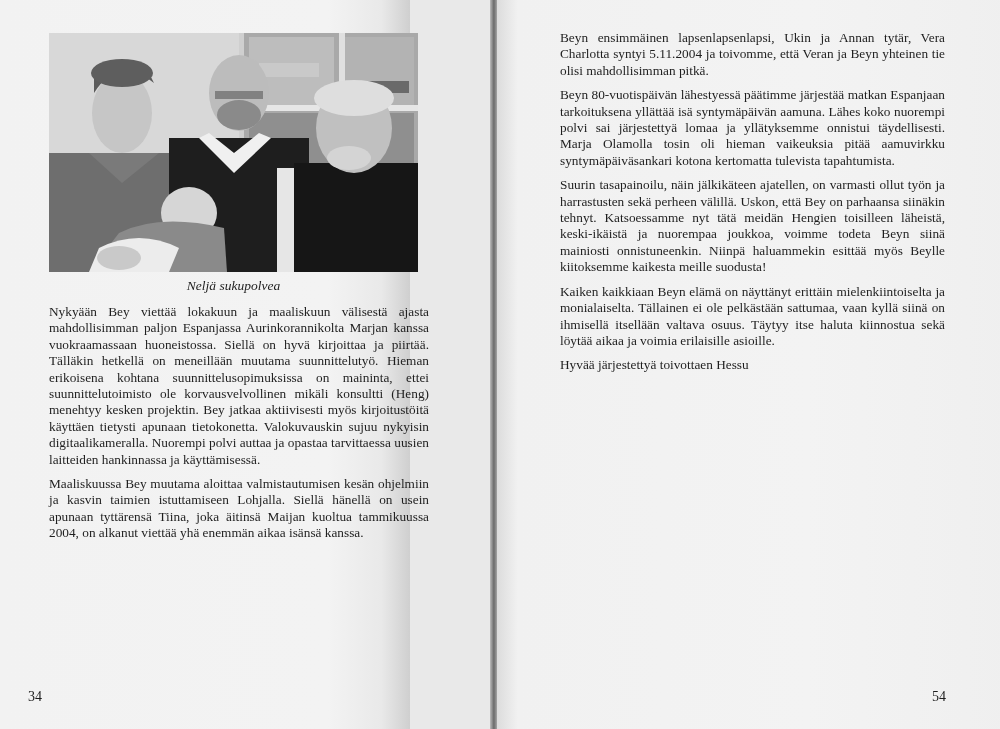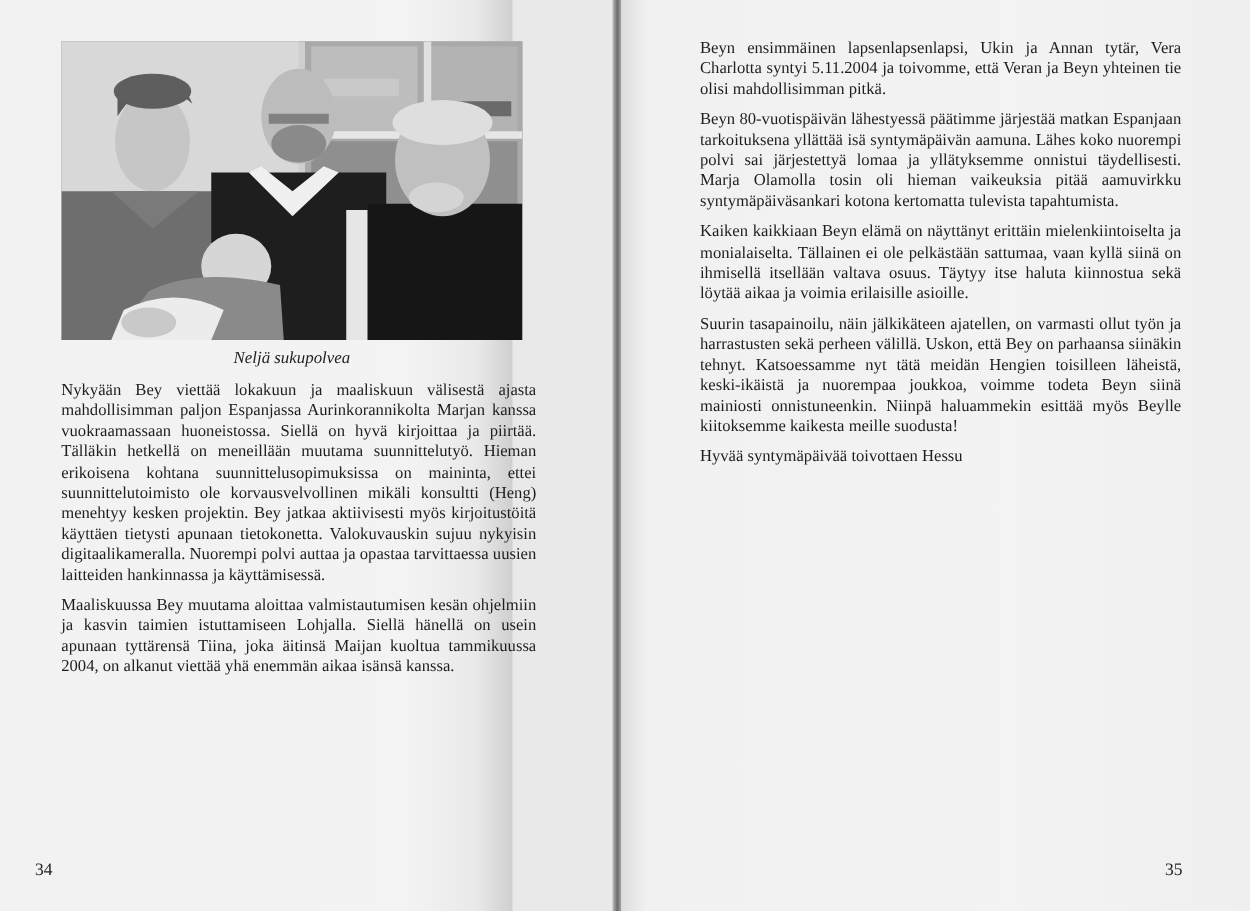--- a/index.html
+++ b/index.html
@@ -76,18 +76,18 @@
 
   <div class="pnum l">34</div>
 </div>
 
 <div class="spine"></div>
 
 <div class="page right">
   <div class="text rtext" style="left:63px;">
     <p>Beyn ensimmäinen lapsenlapsenlapsi, Ukin ja Annan tytär, Vera Charlotta syntyi 5.11.2004 ja toivomme, että Veran ja Beyn yhteinen tie olisi mahdollisimman pitkä.</p>
     <p>Beyn 80-vuotispäivän lähestyessä päätimme järjestää matkan Espanjaan tarkoituksena yllättää isä syntymäpäivän aamuna. Lähes koko nuorempi polvi sai järjestettyä lomaa ja yllätyksemme onnistui täydellisesti. Marja Olamolla tosin oli hieman vaikeuksia pitää aamuvirkku syntymäpäiväsankari kotona kertomatta tulevista tapahtumista.</p>
+    <p>Suurin tasapainoilu, näin jälkikäteen ajatellen, on varmasti ollut työn ja harrastusten sekä perheen välillä. Uskon, että Bey on parhaansa siinäkin tehnyt. Katsoessamme nyt tätä meidän Hengien toisilleen läheistä, keski-ikäistä ja nuorempaa joukkoa, voimme todeta Beyn siinä mainiosti onnistuneenkin. Niinpä haluammekin esittää myös Beylle kiitoksemme kaikesta meille suodusta!</p>
     <p>Kaiken kaikkiaan Beyn elämä on näyttänyt erittäin mielenkiintoiselta ja monialaiselta. Tällainen ei ole pelkästään sattumaa, vaan kyllä siinä on ihmisellä itsellään valtava osuus. Täytyy itse haluta kiinnostua sekä löytää aikaa ja voimia erilaisille asioille.</p>
-    <p>Suurin tasapainoilu, näin jälkikäteen ajatellen, on varmasti ollut työn ja harrastusten sekä perheen välillä. Uskon, että Bey on parhaansa siinäkin tehnyt. Katsoessamme nyt tätä meidän Hengien toisilleen läheistä, keski-ikäistä ja nuorempaa joukkoa, voimme todeta Beyn siinä mainiosti onnistuneenkin. Niinpä haluammekin esittää myös Beylle kiitoksemme kaikesta meille suodusta!</p>
-    <p style="text-align:left">Hyvää syntymäpäivää toivottaen Hessu</p>
+    <p style="text-align:left">Hyvää järjestettyä toivottaen Hessu</p>
   </div>
-  <div class="pnum r" style="left:435px;">35</div>
+  <div class="pnum r" style="left:435px;">54</div>
 </div>
 
 </body></html>

